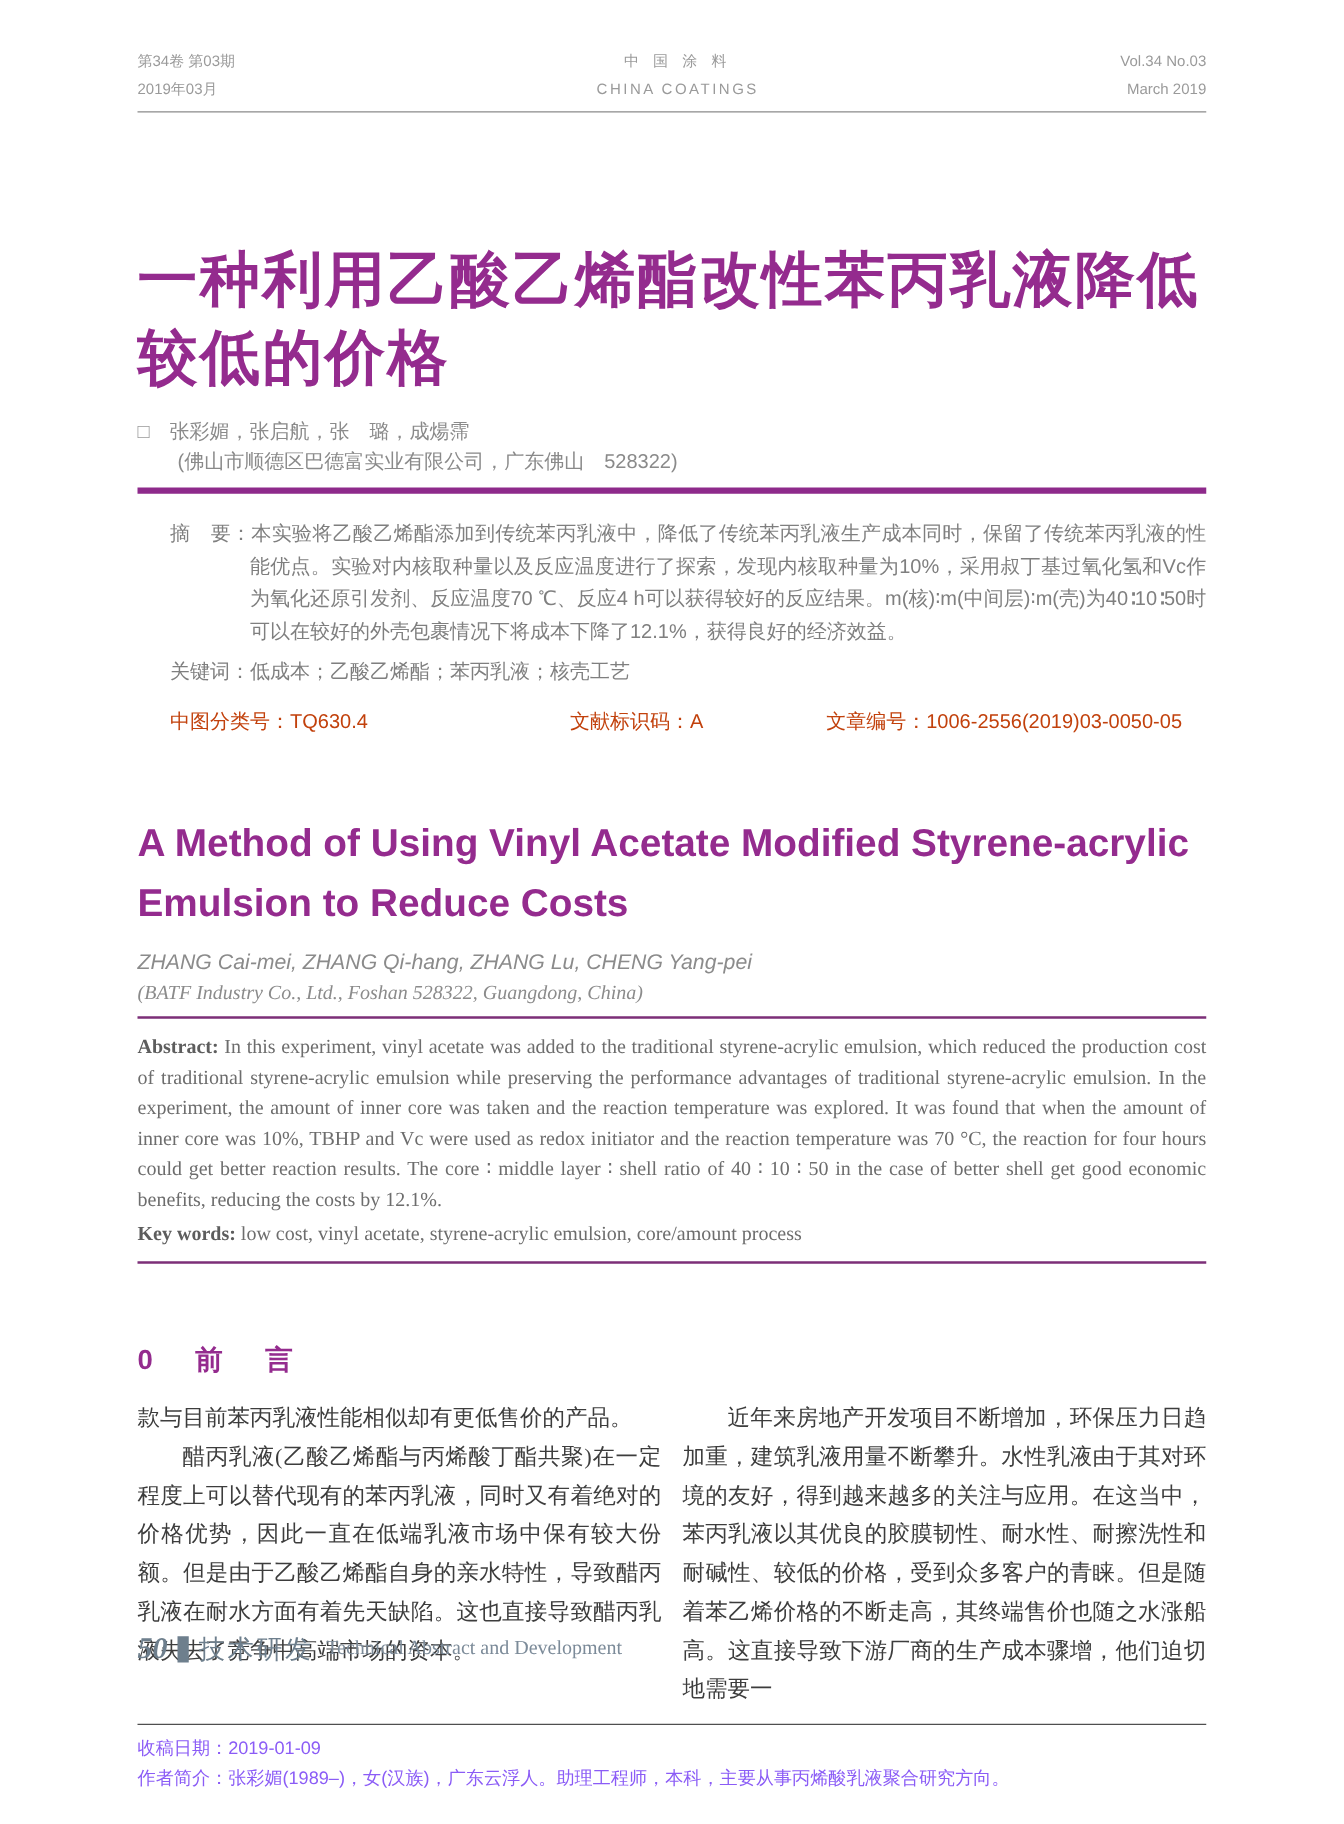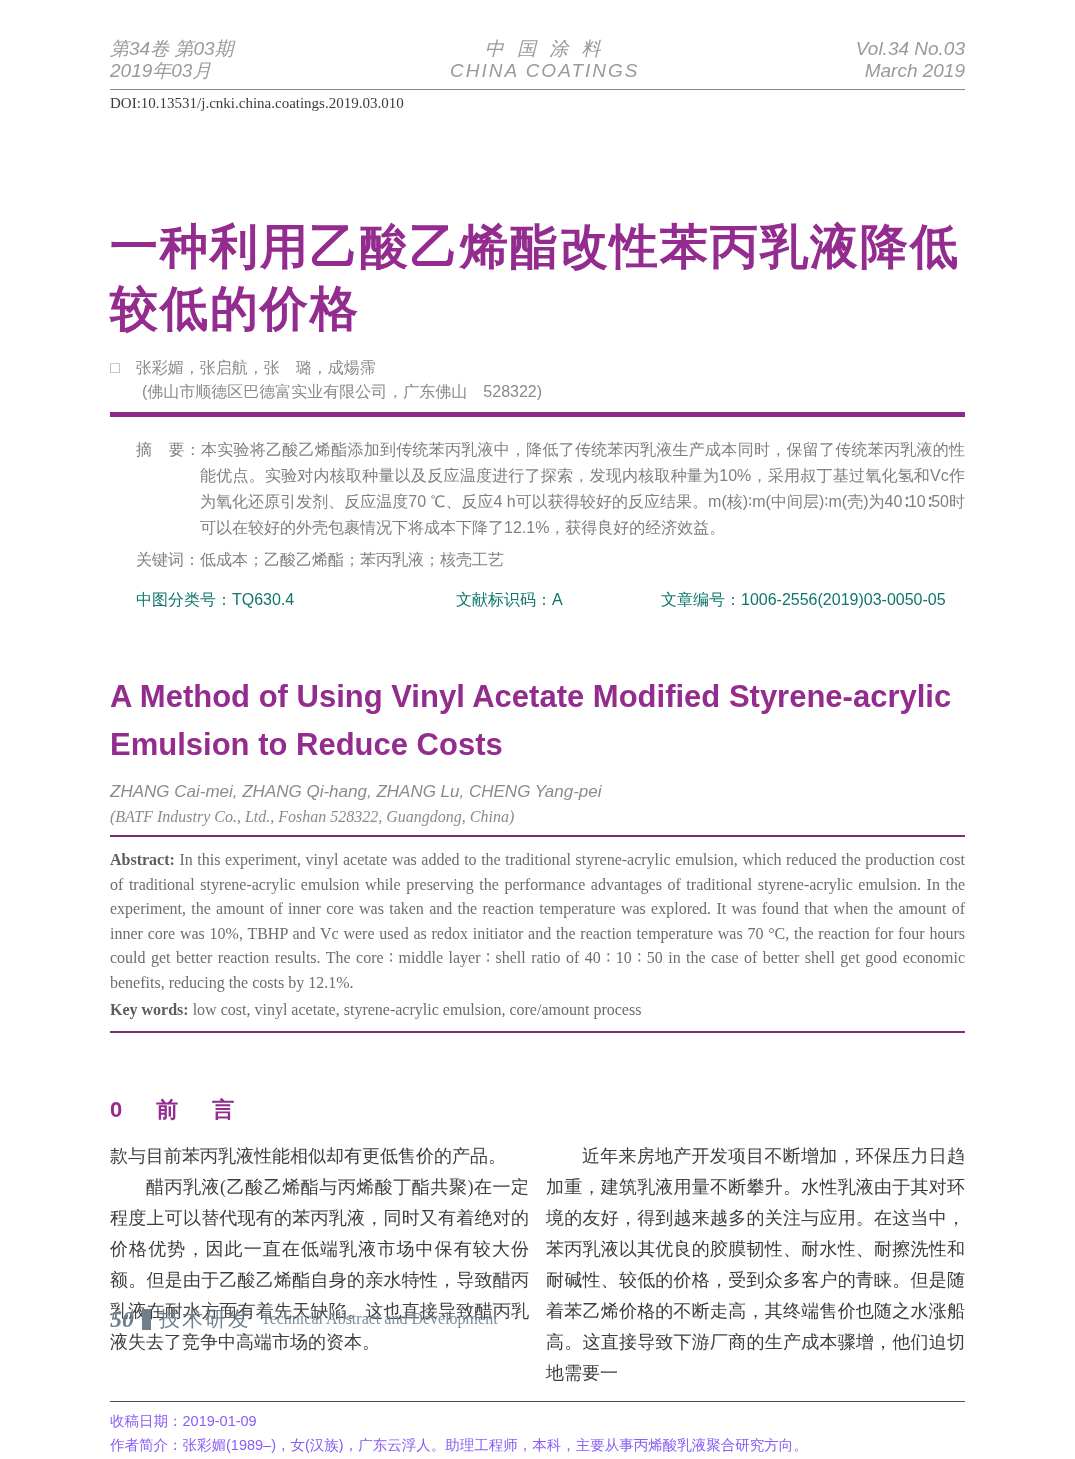--- a/index.html
+++ b/index.html
@@ -9,21 +9,21 @@
     width:1075px; height:1459px;
     margin:0 auto;
     background:#ffffff;
     font-family:"Liberation Sans", sans-serif;
     overflow:hidden;
   }
   .content { padding:38px 110px 0 110px; }
 
   
   .hdr { display:flex; justify-content:space-between; align-items:center;
-         color:#9a9a9a; font-size:19px; line-height:22px;font-style:italic; }
+         color:#9a9a9a; font-size:12px; line-height:22px; }
   .hdr .c { text-align:center; letter-spacing:4px; }
   .hdr .c .en { letter-spacing:2px; }
   .hdr .r { text-align:right; }
   .hdr-rule { margin-top:7px; border-top:1.5px solid #8b8b8b; }
   .doi { margin-top:5px; font-family:"Liberation Serif", serif;
          font-size:15px; color:#3c3c3c; }
 
   
   .cn-title { margin-top:104px; color:#942b8e; font-weight:800;
               font-size:48px; line-height:62px; letter-spacing:2px; }
@@ -31,21 +31,21 @@
                 display:flex; }
   .cn-authors .sq { margin-right:16px; color:#9a9a9a; }
   .cn-affil { margin-left:32px; color:#8a8a8a; font-size:16px; line-height:24px; }
   .rule-thick { margin-top:8px; height:5px; background:#8e2a8b; }
 
   
   .cn-abs-wrap { margin-top:20px; padding-left:26px; color:#7f7f7f;
                  font-size:16px; line-height:26px; }
   .cn-abs { padding-left:64px; text-indent:-64px; text-align:justify; }
   .cn-kw { margin-top:6px; }
-  .cls-line { margin-top:14px; display:flex; color:#0f766e; font-size:16px; }
+  .cls-line { margin-top:14px; display:flex; color:#c2410c; font-size:16px; }
   .cls-line .i1 { width:320px; } .cls-line .i2 { width:205px; }
 
   
   .en-title { margin-top:60px; color:#942b8e; font-weight:800;
               font-size:31px; line-height:48px; }
   .en-authors { margin-top:13px; color:#8b8b8b; font-size:17px;font-style:italic; }
   .en-affil { margin-top:6px; color:#8b8b8b; font-size:16px;
               font-style:italic; font-family:"Liberation Serif", serif; }
   .rule-thin { margin-top:9px; height:2px; background:#7c2f78; }
 
@@ -93,21 +93,20 @@
       <div class="c">
         <div>中 国 涂 料</div>
         <div class="en">CHINA COATINGS</div>
       </div>
       <div class="r">
         <div>Vol.34 No.03</div>
         <div>March 2019</div>
       </div>
     </div>
     <div class="hdr-rule"></div>
-    <div class="doi">DOI:10.13531/j.cnki.china.coatings.2019.03.010</div>
 
     <h1 class="cn-title">
       <span>一种利用乙酸乙烯酯改性苯丙乳液降低</span><br>
       <span>较低的价格</span>
     </h1>
 
     <div class="cn-authors">
       <span class="sq">□</span>
       <span>张彩媚，张启航，张　璐，成煬霈</span>
     </div>

